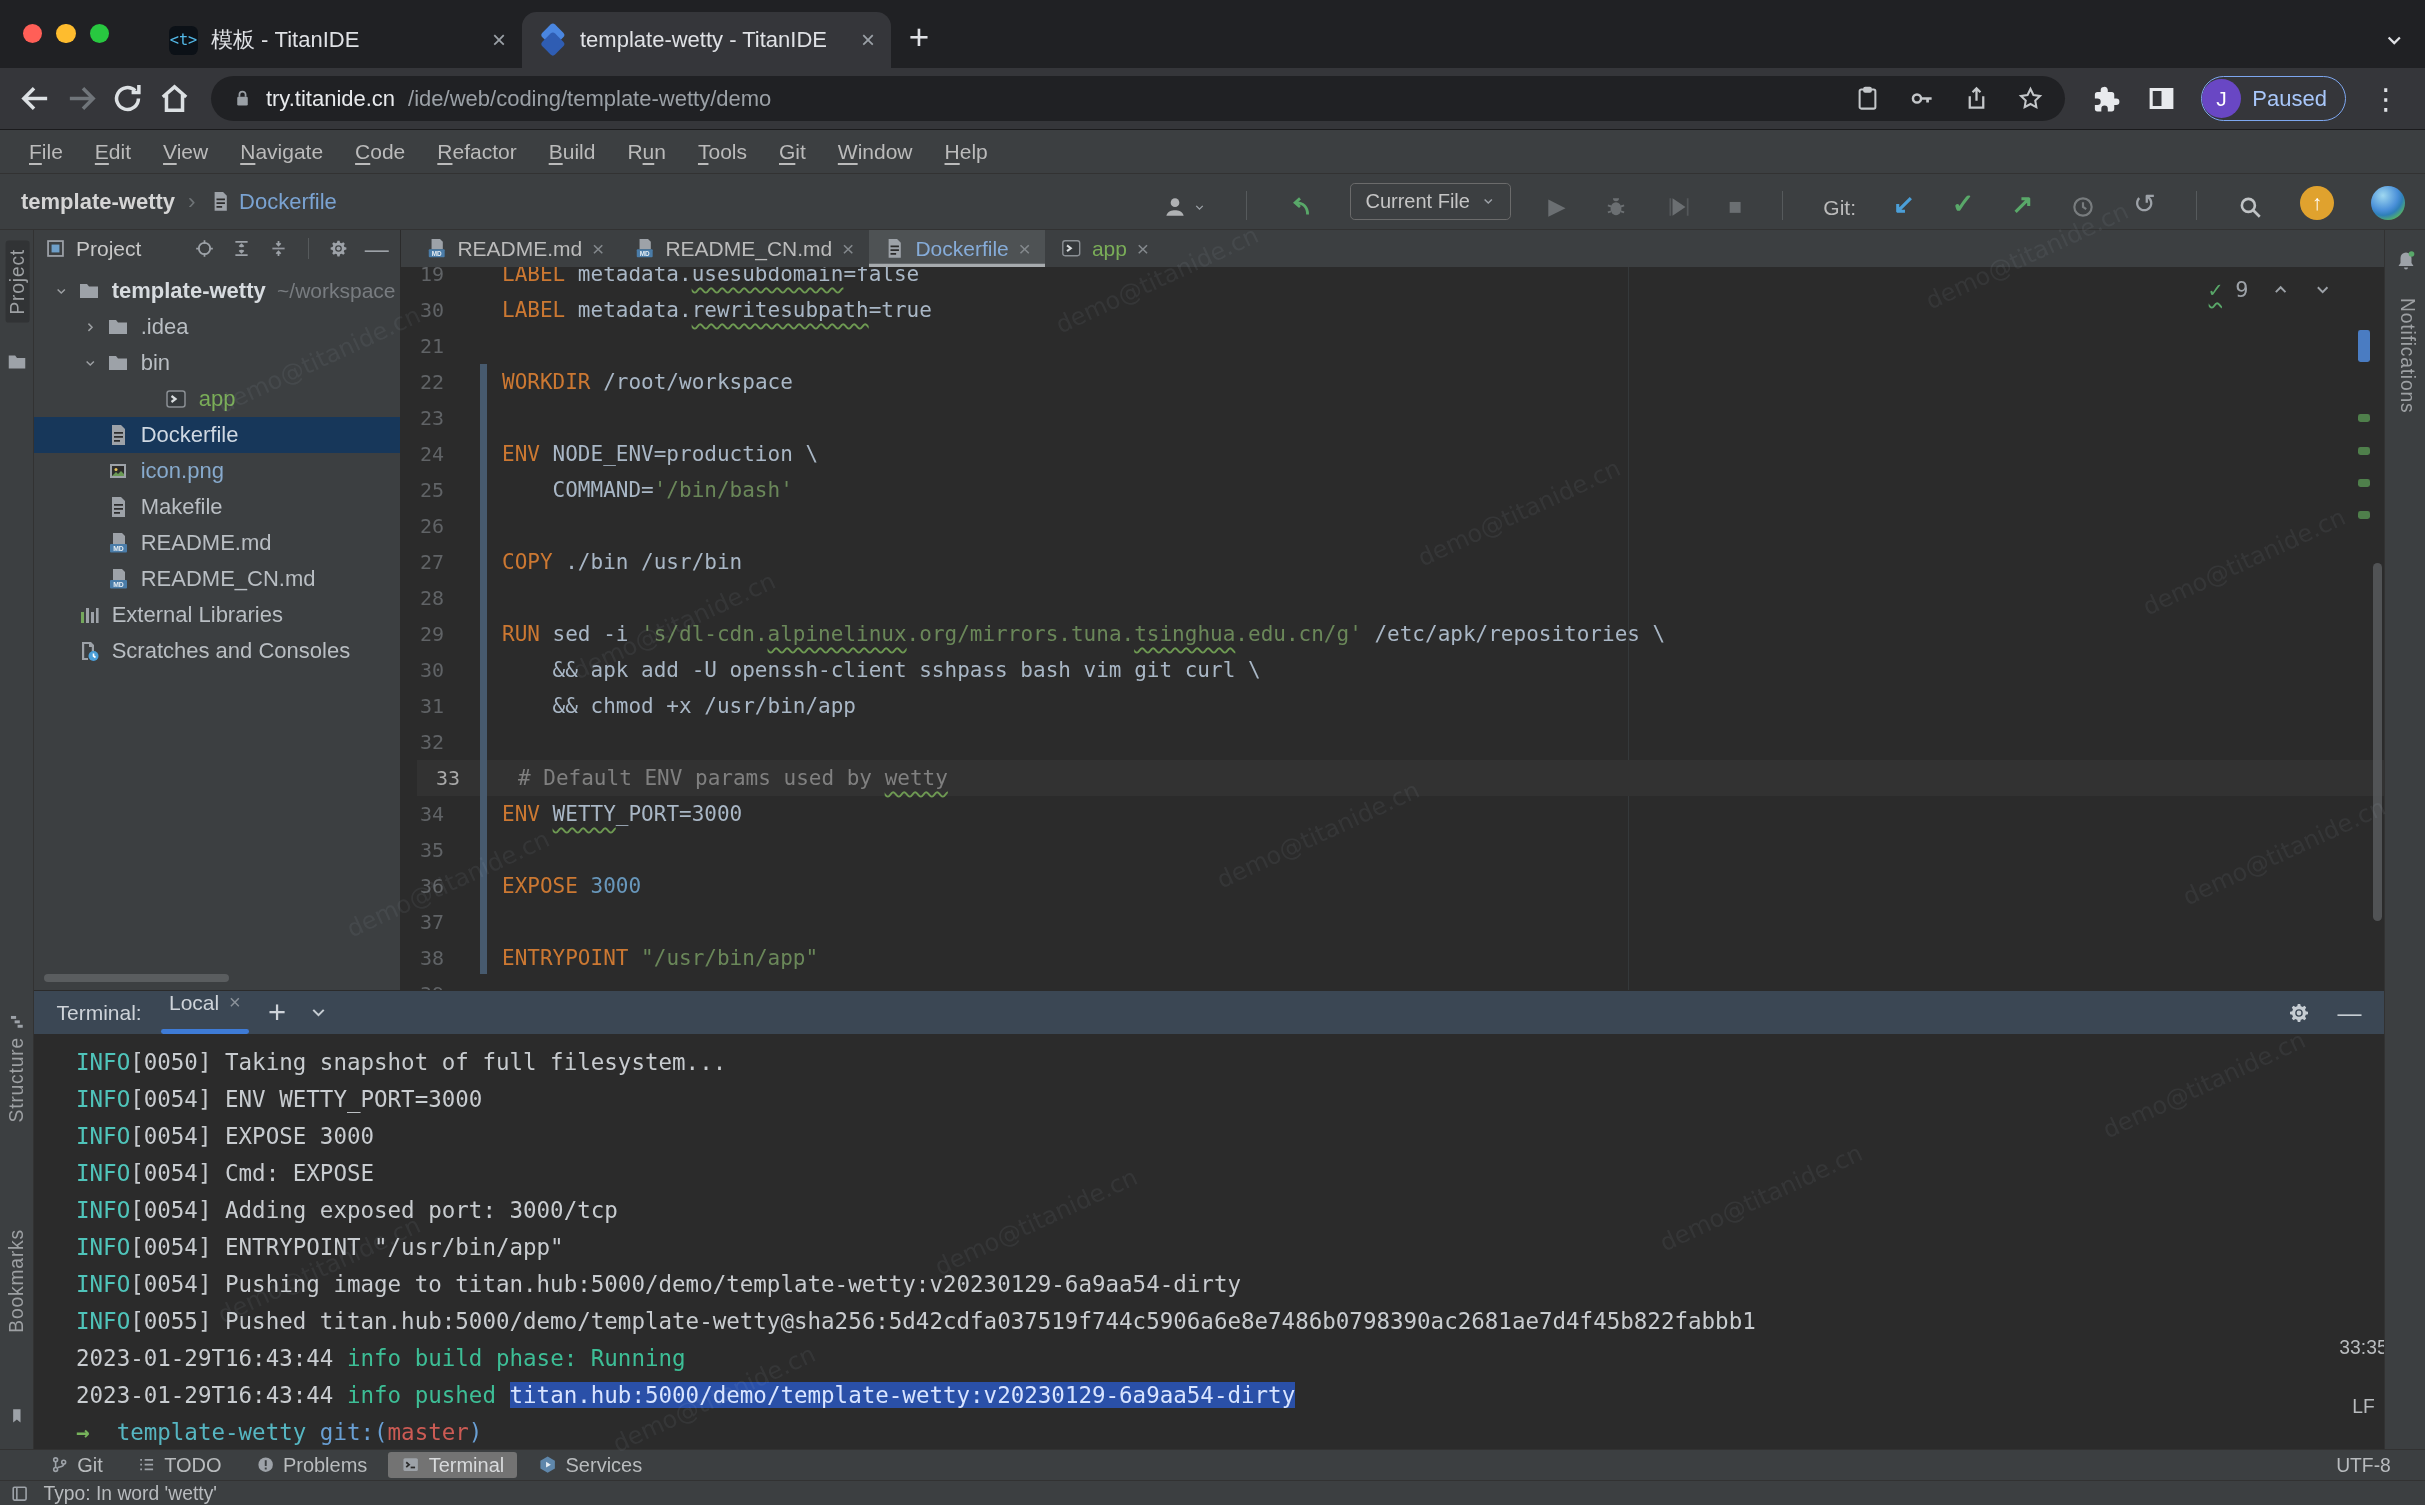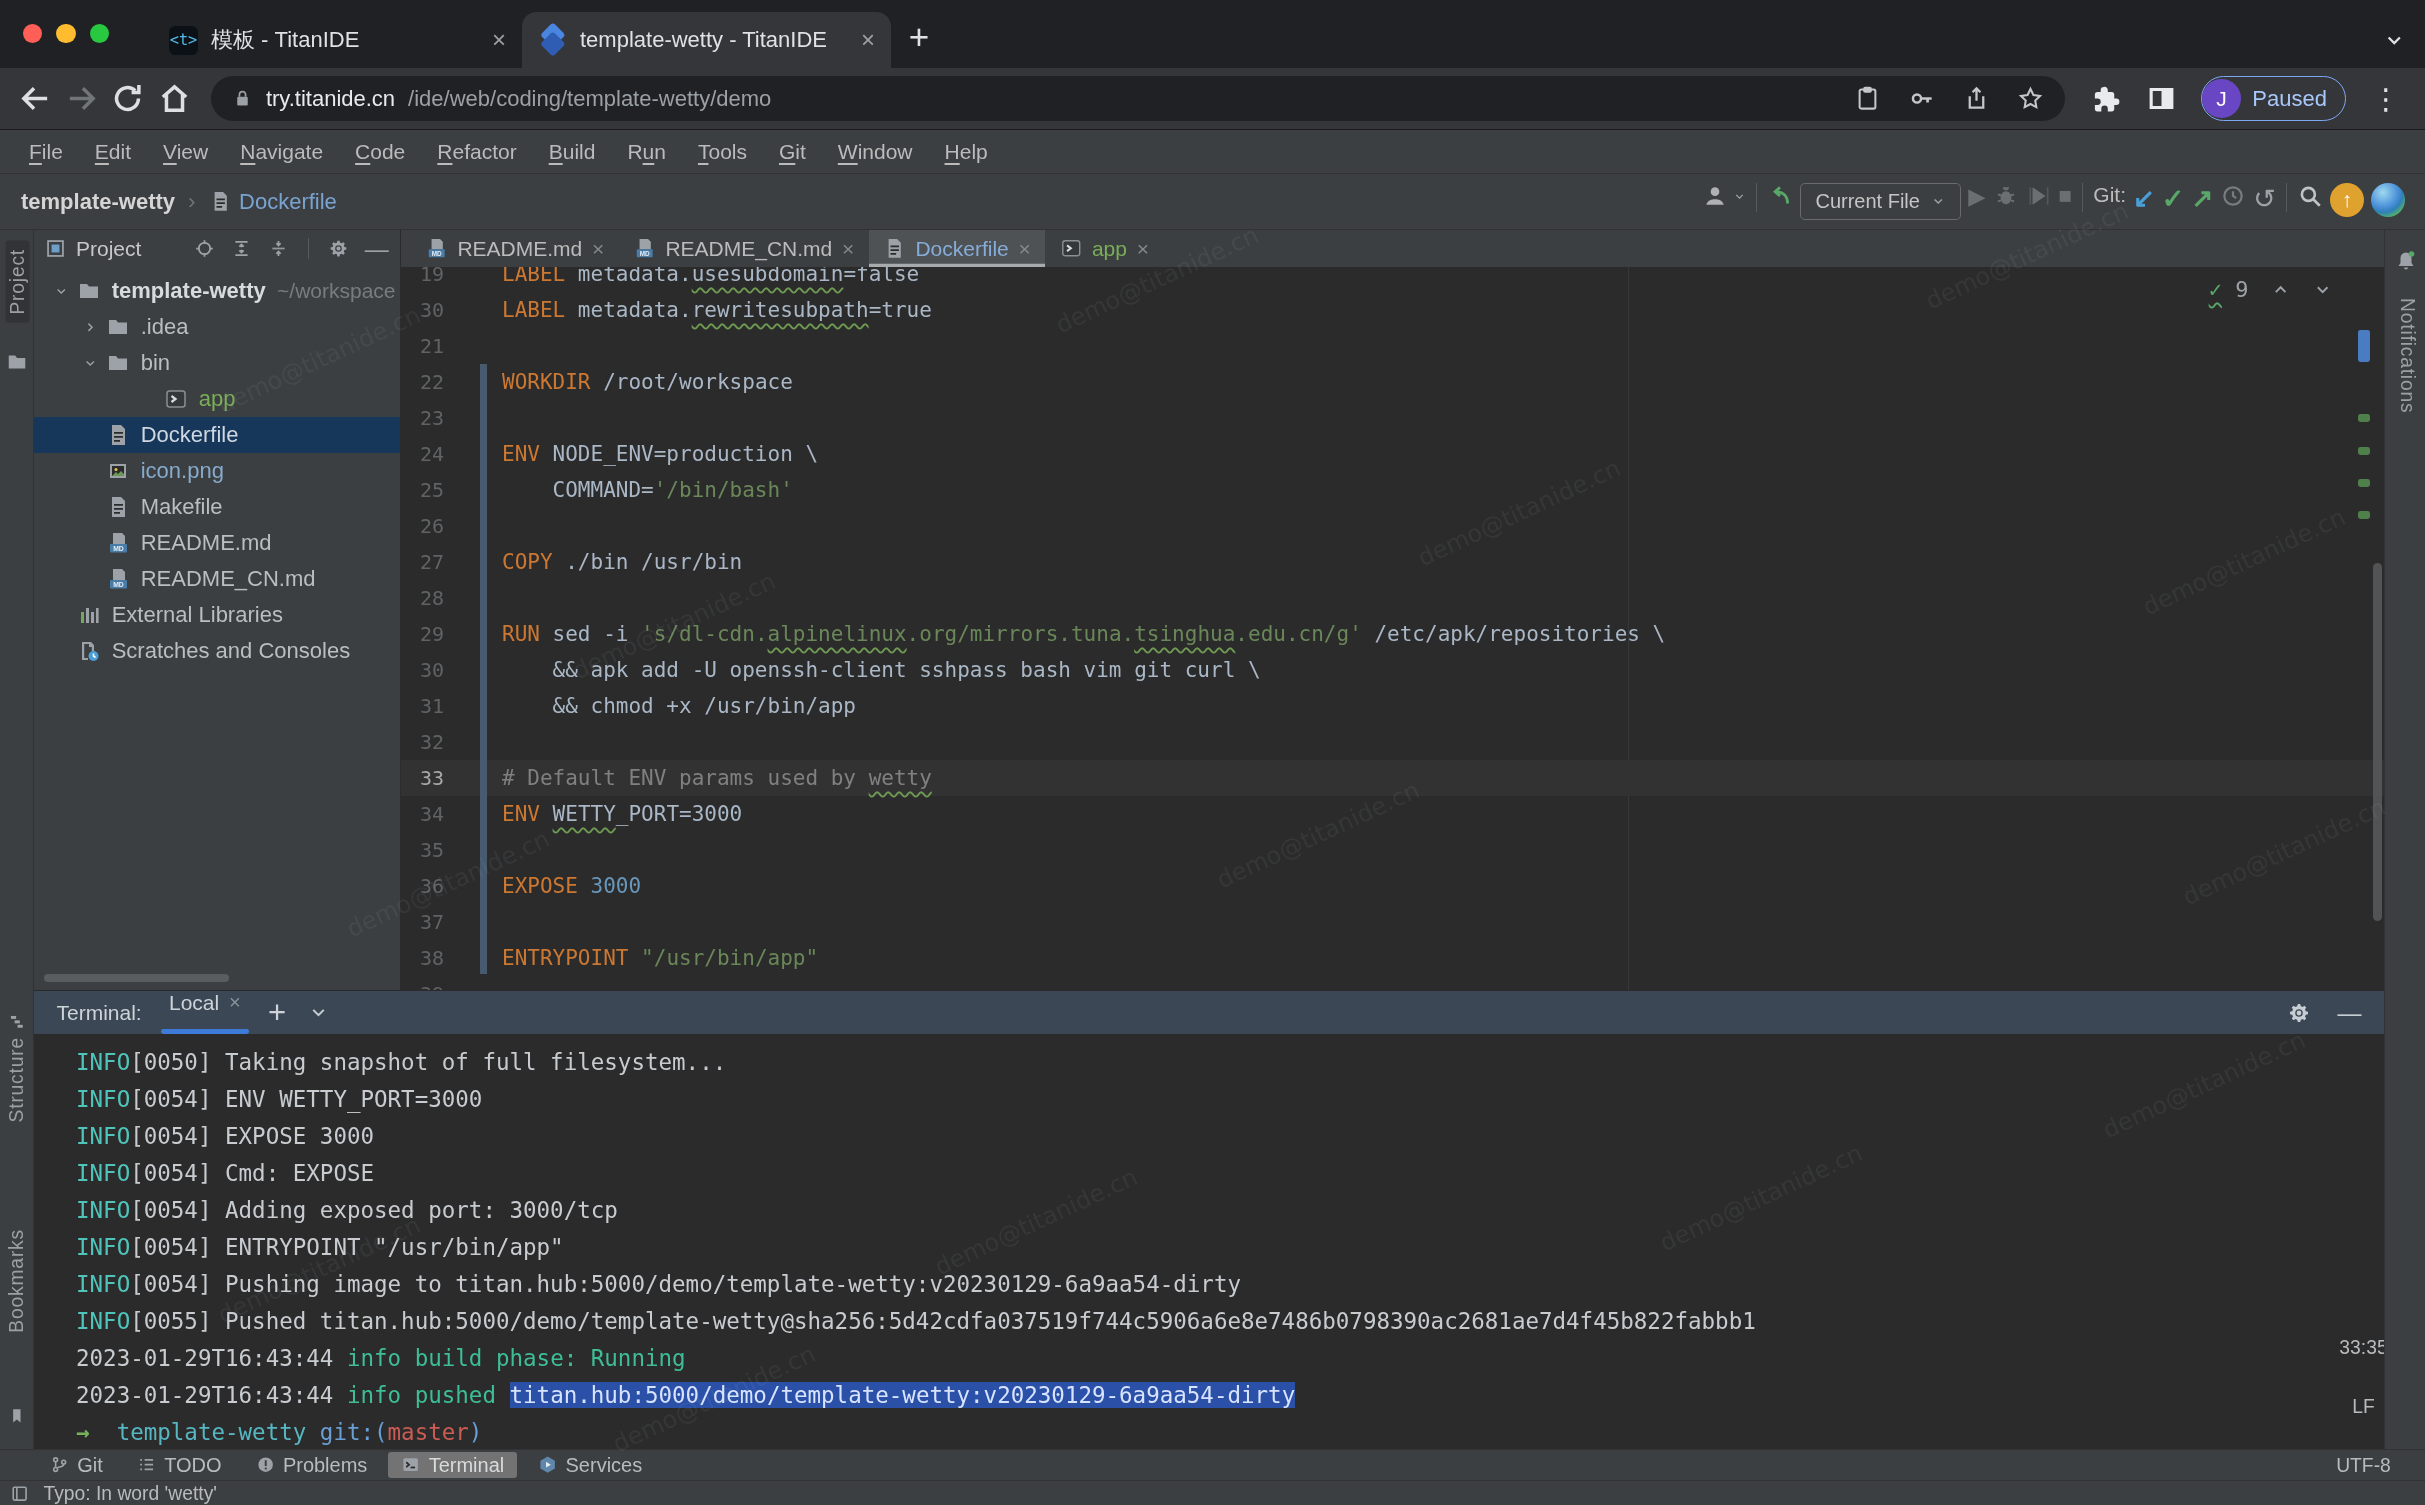--- a/index.html
+++ b/index.html
@@ -39,21 +39,21 @@
   .dots { color:#dfe1e5; font-size:29px; padding:0 8px; }
 
   
   .menubar { height:45px; background:var(--panel-bg,#3c3f41); display:flex; align-items:center; padding-left:13px; color:#bbbbbb; font-size:21px; border-top:0.8px solid #1b1b1d; border-bottom:0.8px solid #323232; flex:none; }
   .menu-item { padding:0 16px; } .menu-item u { text-underline-offset:4px; }
   .ide-toolbar { height:56px; background:var(--panel-bg,#3c3f41); display:flex; align-items:center; padding:0 21px; border-bottom:0.8px solid #323232; flex:none; font-size:22px; }
   .bc-proj { font-weight:bold; color:#d5d5d5; }
   .bc-sep { color:#6f7477; margin:0 13px; font-size:22.5px; }
   .bc-fic { width:22.5px; height:22.5px; color:#9da2a8; margin-right:8px; }
   .bc-file { color:var(--breadcrumb-file,#7aa3d2); }
-  .tb-right { margin-left:auto; display:flex; align-items:flex-start; gap:7px; color:#afb1b3; }
+  .tb-right { margin-left:auto; display:flex; align-items:flex-end; gap:37px; color:#afb1b3; }
   .vsep { width:0.8px; height:29px; background:#565a5c; margin:0 3.2px; }
   .tbic { width:26px; height:26px; flex:none; }
   .runcfg { border:0.8px solid #6b6b6b; border-radius:4.8px; height:37px; display:flex; align-items:center; gap:11.3px; padding:0 14.5px; color:#c5c5c5; font-size:20px; }
   .runcfg .tbic { width:14.5px; height:14.5px; color:#9da2a8; }
   .dim-run { color:#6b6f72; font-size:22.5px; }
   .gitlbl { color:#bbbbbb; font-size:21px; }
   .g-upd { color:var(--git-update,#4b9fd8); font-size:26px; font-weight:bold; }
   .g-ok { color:var(--git-green,#59a869); font-size:27px; font-weight:bold; }
   .g-push { color:var(--git-green,#59a869); font-size:26px; font-weight:bold; }
   .g-hist { color:#787c7e; } .g-roll { color:#9da2a8; font-size:27px; }
@@ -95,21 +95,21 @@
   .etab { display:flex; align-items:center; gap:9.7px; padding:0 14.5px; font-size:21px; color:#bbbbbb; }
   .etab .t-ic { margin-right:0; width:22.5px; height:22.5px; }
   .etab.active { background:#4e5254; box-shadow:inset 0 -3.2px 0 #a7abae; }
   .etab.active .elab { color:#86acd9; }
   .etab.green .elab { color:var(--tree-green,#7aad58); }
   .etab .ex { color:#84898d; font-size:21px; }
 
   .editor { flex:1; position:relative; overflow:hidden; font-family:"DejaVu Sans Mono",monospace; font-size:21px; }
   .code-lines { margin-top:-11.3px; position:relative; z-index:2; }
   .code-line { height:36px; display:flex; align-items:center; white-space:pre; }
-  .code-line.cur { background:#323232; }
+  .code-line.cur { background:#323232;margin-left:16px; }
   .ln { width:43px; text-align:right; color:#606366; font-size:20px; flex:none; }
   .cur .ln { color:#a9a9a9; }
   .code { padding-left:58px; }
   .c-kw { color:var(--keyword,#cc7832); } .c-p { color:var(--code-text,#a9b7c6); }
   .c-str { color:var(--string,#6a8759); } .c-com { color:var(--comment,#808080); }
   .c-num { color:var(--number,#6897bb); }
   .wavy { text-decoration-line:underline; text-decoration-style:wavy; text-decoration-color:var(--squiggle,#6e9a52); text-decoration-thickness:1.6px; text-underline-offset:6.4px; }
   .wrap-guide { position:absolute; left:1227px; top:0; bottom:0; width:0.8px; background:#35393b; z-index:1; }
   .change-bar { position:absolute; left:79px; width:7.2px; top:97px; height:610px; background:#475a6e; z-index:3; }
   .inspections { position:absolute; top:9.7px; right:52px; display:flex; align-items:center; gap:22.5px; color:#9da2a8; font-size:22px; z-index:4; }

